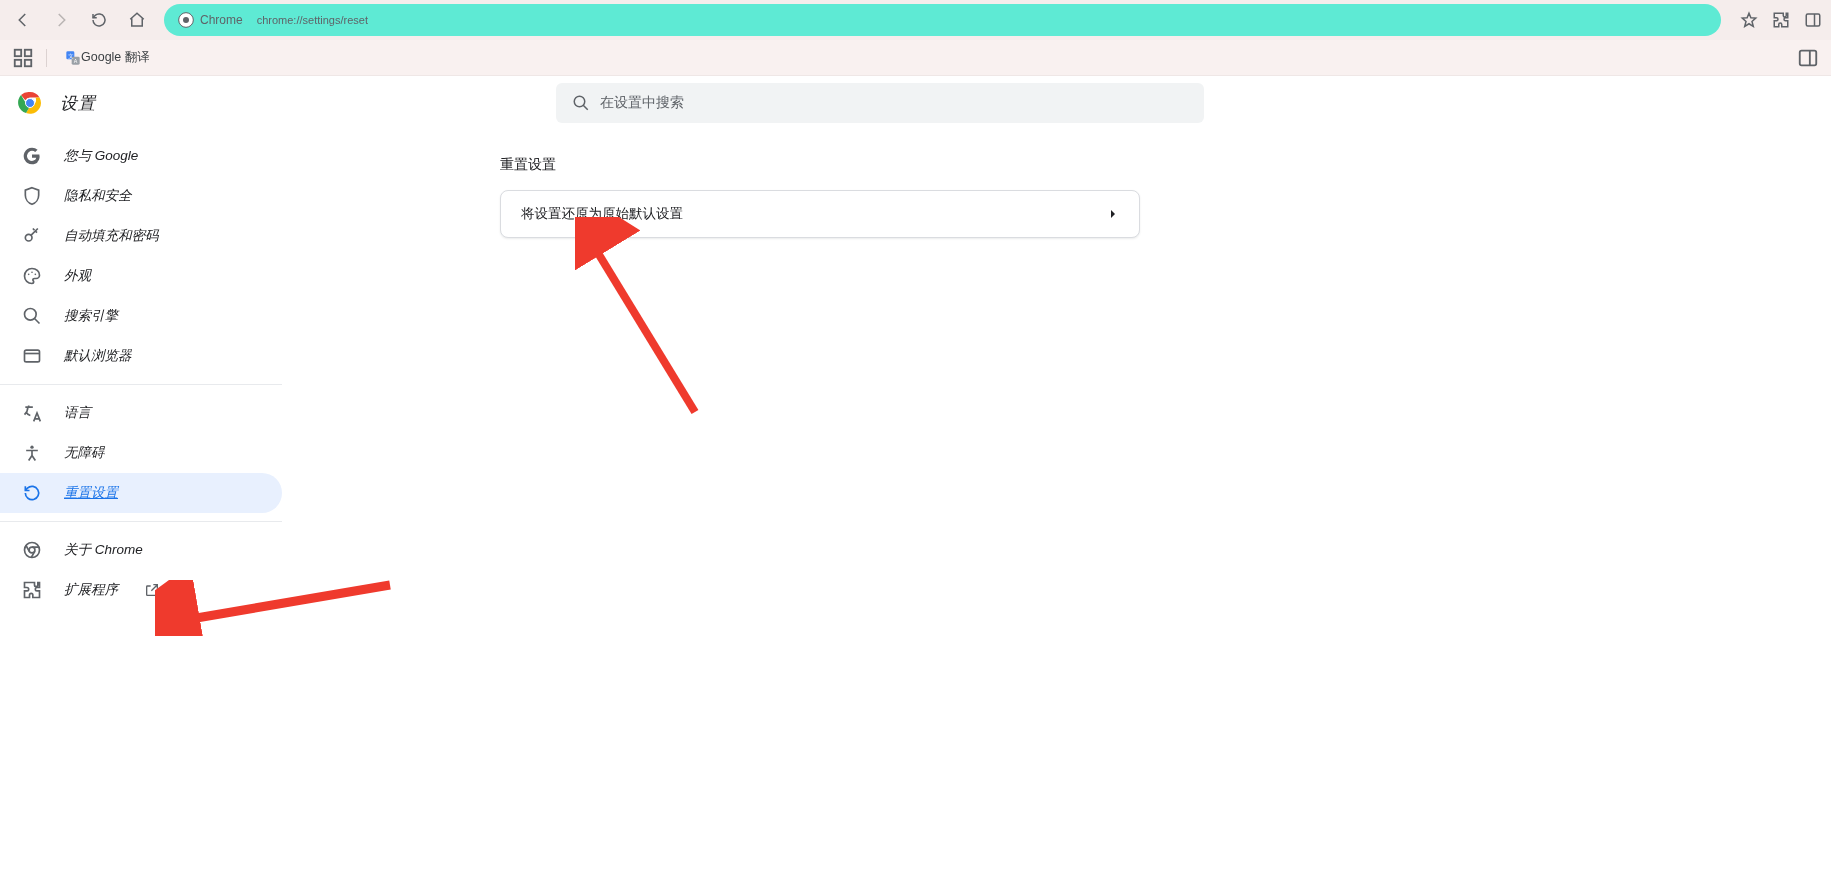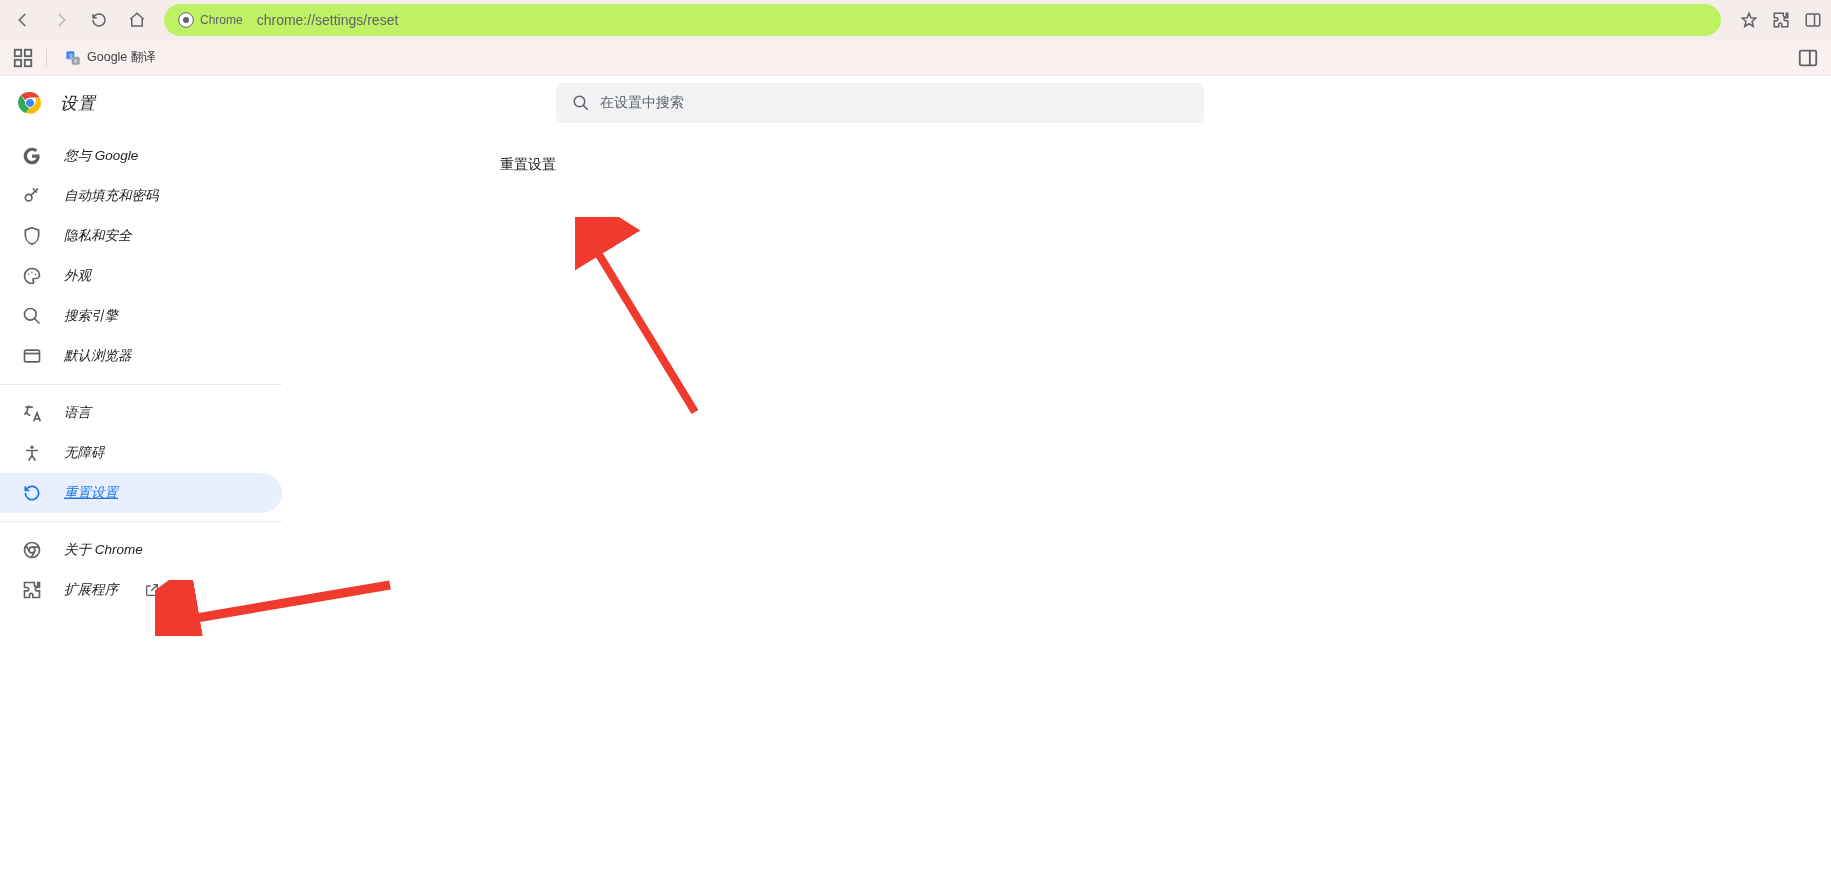--- a/index.html
+++ b/index.html
@@ -28,42 +28,42 @@
     display: flex; align-items: center; justify-content: center;
     border-radius: 50%;
     color: #5f6368;
   }
   .nav-btn.disabled { color: #b9b4b3; }
   .nav-btn svg { width: 18px; height: 18px; }
 
   .omnibox {
     flex: 1;
     height: 32px;
-    background: #bef264;
+    background: #5eead4;
     border-radius: 16px;
     display: flex;
     align-items: center;
     padding: 0 14px;
     margin-left: 6px;
     margin-right: 10px;
     gap: 8px;
   }
   .omnibox .site-chip {
     display: flex; align-items: center; gap: 6px;
     font-size: 12px;
     color: #5f6368;
     border-right: none;
     padding-right: 6px;
   }
   .chrome-circle {
     width:16px; height:16px;
   }
   .omnibox-url {
     color: #5f6368;
-    font-size: 14px;
+    font-size: 11px;
   }
   .star-btn, .ext-btn, .side-btn {
     width: 28px; height: 28px;
     display:flex; align-items:center; justify-content:center;
     color:#5f6368;
   }
   .star-btn svg, .ext-btn svg, .side-btn svg { width:18px; height:18px; }
 
   
   .bookmark-bar {
@@ -78,21 +78,21 @@
   .bm-apps {
     width:22px; height:22px;
     display:flex; align-items:center; justify-content:center;
     color:#5f6368;
   }
   .bm-sep {
     width:1px; height:18px; background:#dcd2d1;
     margin: 0 2px;
   }
   .bm-item {
-    display:flex; align-items:center; gap:6px;
+    display:flex; align-items:center; 
     font-size: 12.5px;
     color:#3c4043;
     padding: 4px 6px;
     border-radius: 4px;
   }
   .bm-item .gico { width:16px; height:16px; }
   .bm-right {
     margin-left:auto;
     width:22px; height:22px;
     display:flex; align-items:center; justify-content:center;
@@ -331,34 +331,34 @@
             <path fill="currentColor" d="M6.3 13.7A6 6 0 0 1 6 12c0-.6.1-1.2.3-1.7V7.7H3A10 10 0 0 0 2 12c0 1.5.4 3 1 4.3l3.3-2.6z"></path>
             <path fill="currentColor" d="M12 5.8c1.5 0 2.8.5 3.8 1.5l2.9-2.9A10 10 0 0 0 12 2 10 10 0 0 0 3 7.7l3.3 2.6C7.1 7.9 9.4 5.8 12 5.8z"></path>
           </svg>
       </span>
       <span>您与 Google</span>
     </div>
 
     <div class="side-item">
       <span class="si-ico">
         <svg viewBox="0 0 24 24">
+            <path fill="none" stroke="currentColor" stroke-width="2" d="M12 2l8 3v6c0 5-3.5 9.5-8 11-4.5-1.5-8-6-8-11V5l8-3z"></path>
+          </svg>
+      </span>
+      <span>隐私和安全</span>
+    </div>
+
+    <div class="side-item">
+      <span class="si-ico">
+        <svg viewBox="0 0 24 24">
             <circle cx="8" cy="14" r="4" fill="none" stroke="currentColor" stroke-width="2"></circle>
             <path fill="none" stroke="currentColor" stroke-width="2" d="M11 11l8-8m-3 3l2 2m-5-5l2 2"></path>
           </svg>
       </span>
       <span>自动填充和密码</span>
-    </div>
-
-    <div class="side-item">
-      <span class="si-ico">
-        <svg viewBox="0 0 24 24">
-            <path fill="none" stroke="currentColor" stroke-width="2" d="M12 2l8 3v6c0 5-3.5 9.5-8 11-4.5-1.5-8-6-8-11V5l8-3z"></path>
-          </svg>
-      </span>
-      <span>隐私和安全</span>
     </div>
 
 
     <div class="side-item">
       <span class="si-ico">
         <svg viewBox="0 0 24 24">
             <path fill="none" stroke="currentColor" stroke-width="2" d="M12 3a9 9 0 1 0 0 18c1.5 0 2-1 2-2s-1-1.5-1-2.5 1-1.5 2-1.5h2a4 4 0 0 0 4-4c0-4.5-4-8-9-8z"></path>
             <circle cx="8" cy="10" r="1" fill="currentColor"></circle>
             <circle cx="12" cy="7.5" r="1" fill="currentColor"></circle>
             <circle cx="16" cy="10" r="1" fill="currentColor"></circle>
@@ -443,20 +443,28 @@
       <span>扩展程序</span>
       <svg class="ext-link-ico" viewBox="0 0 24 24">
           <path fill="none" stroke="currentColor" stroke-width="2" d="M14 4h6v6M20 4l-9 9M18 14v5a1 1 0 0 1-1 1H5a1 1 0 0 1-1-1V7a1 1 0 0 1 1-1h5"></path>
         </svg>
     </div>
 
   </div>
 
   <div class="content">
     <div class="section-title">重置设置</div>
+    <div class="card">
+      <div class="card-row">
+        <span>将设置还原为原始默认设置</span>
+        <svg viewBox="0 0 24 24" width="12" height="12">
+            <path d="M8 4l8 8-8 8z" fill="currentColor"></path>
+          </svg>
+      </div>
+    </div>
   </div>
 
 </div>
 
 <svg class="arrow-svg" style="left:575px; top:217px;" width="130" height="200" viewBox="0 0 130 200">
   <defs>
     <marker id="ah1" markerWidth="12" markerHeight="12" refX="3" refY="6" orient="auto">
       <path d="M0 0 L12 6 L0 12 z" fill="#ef3a2d"></path>
     </marker>
   </defs>

